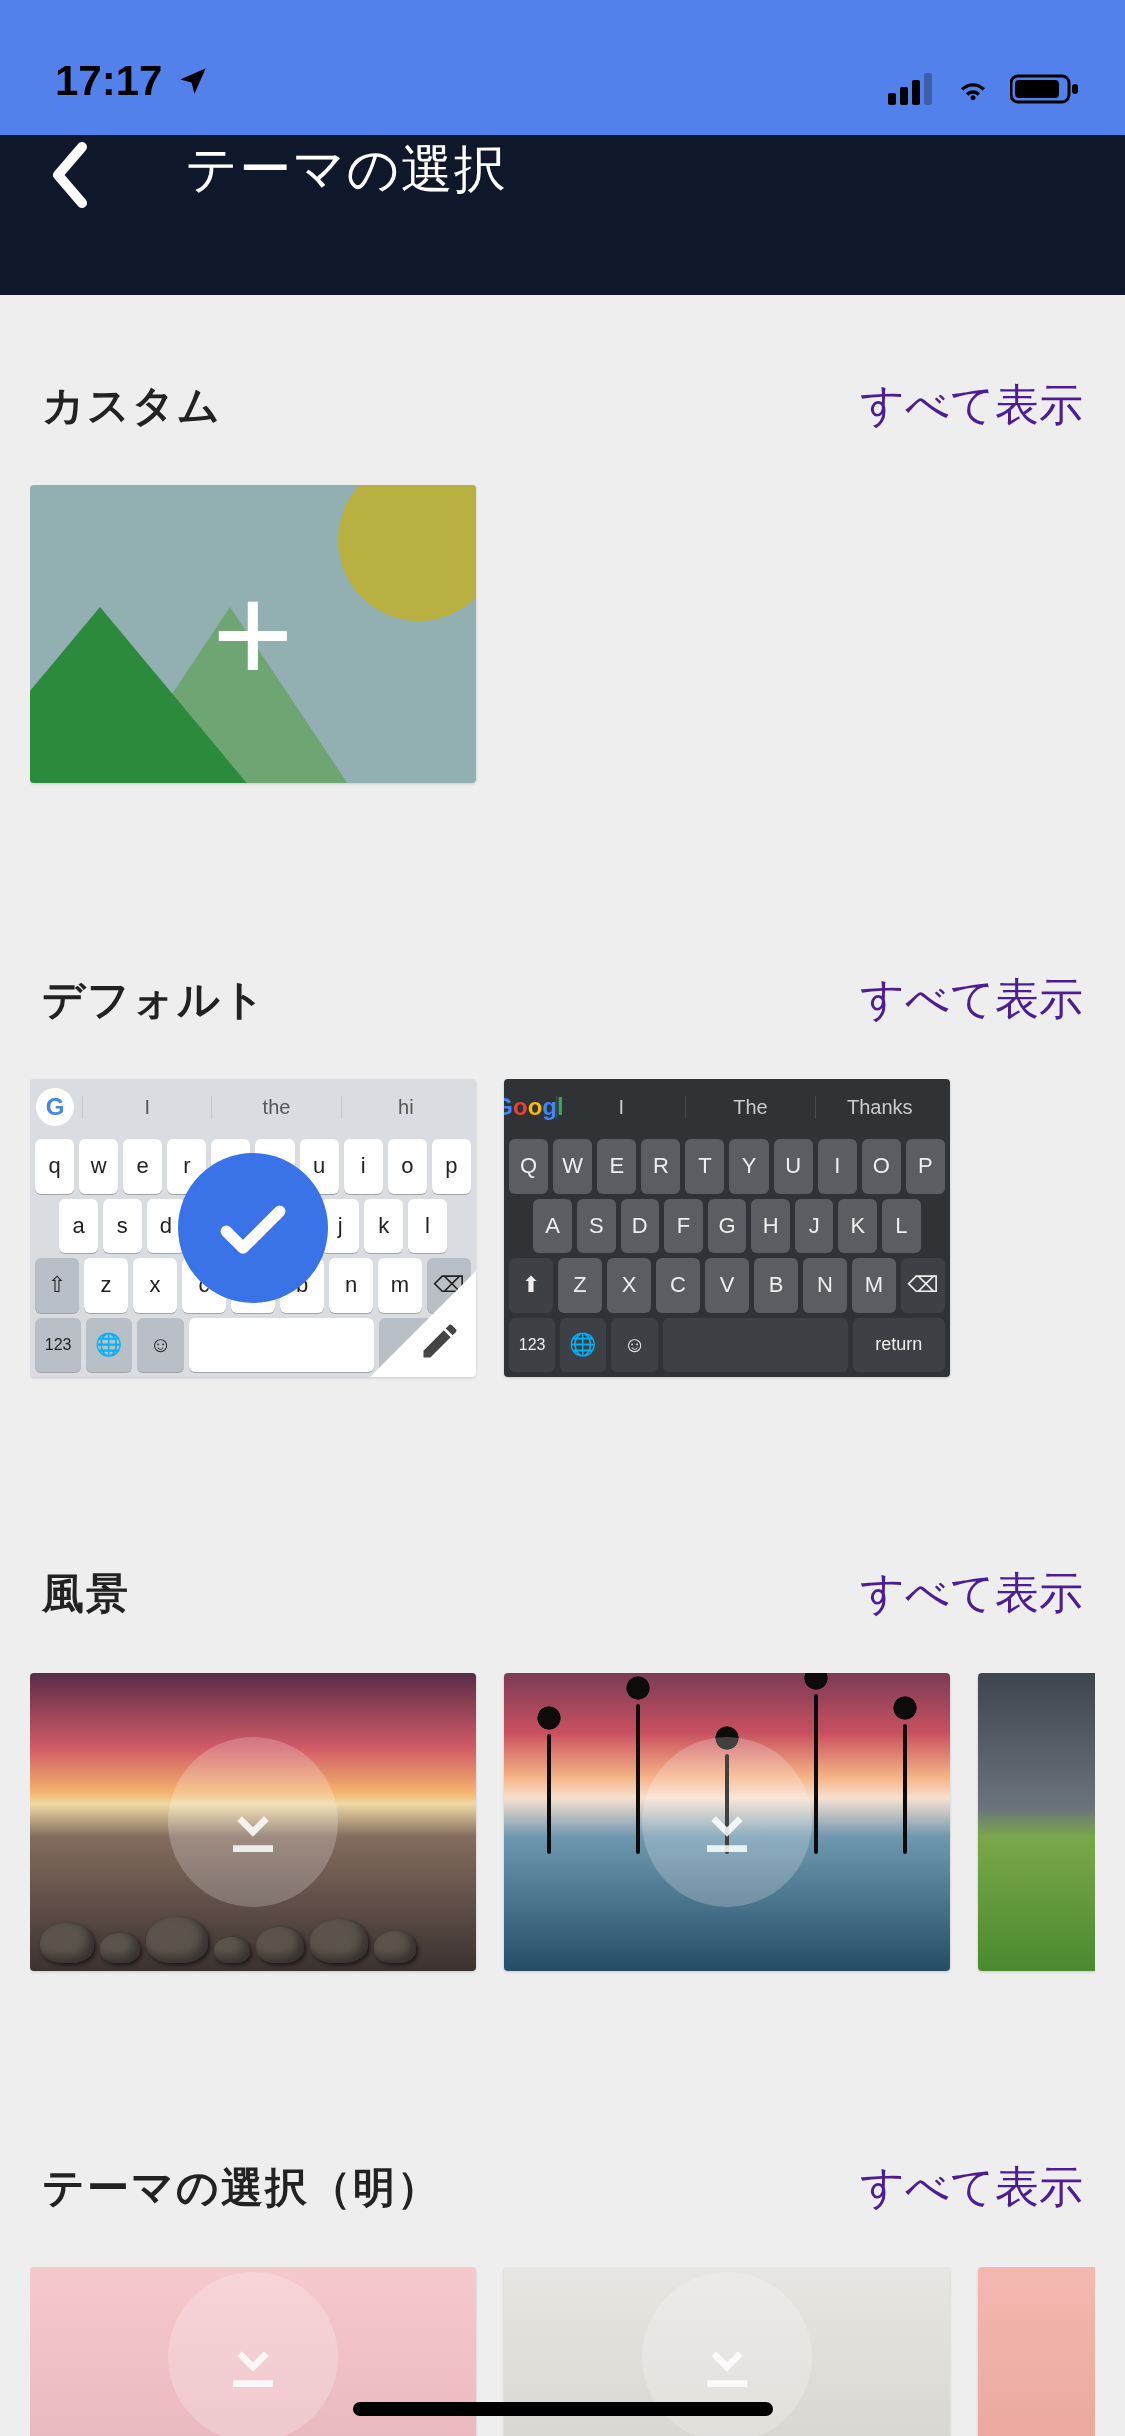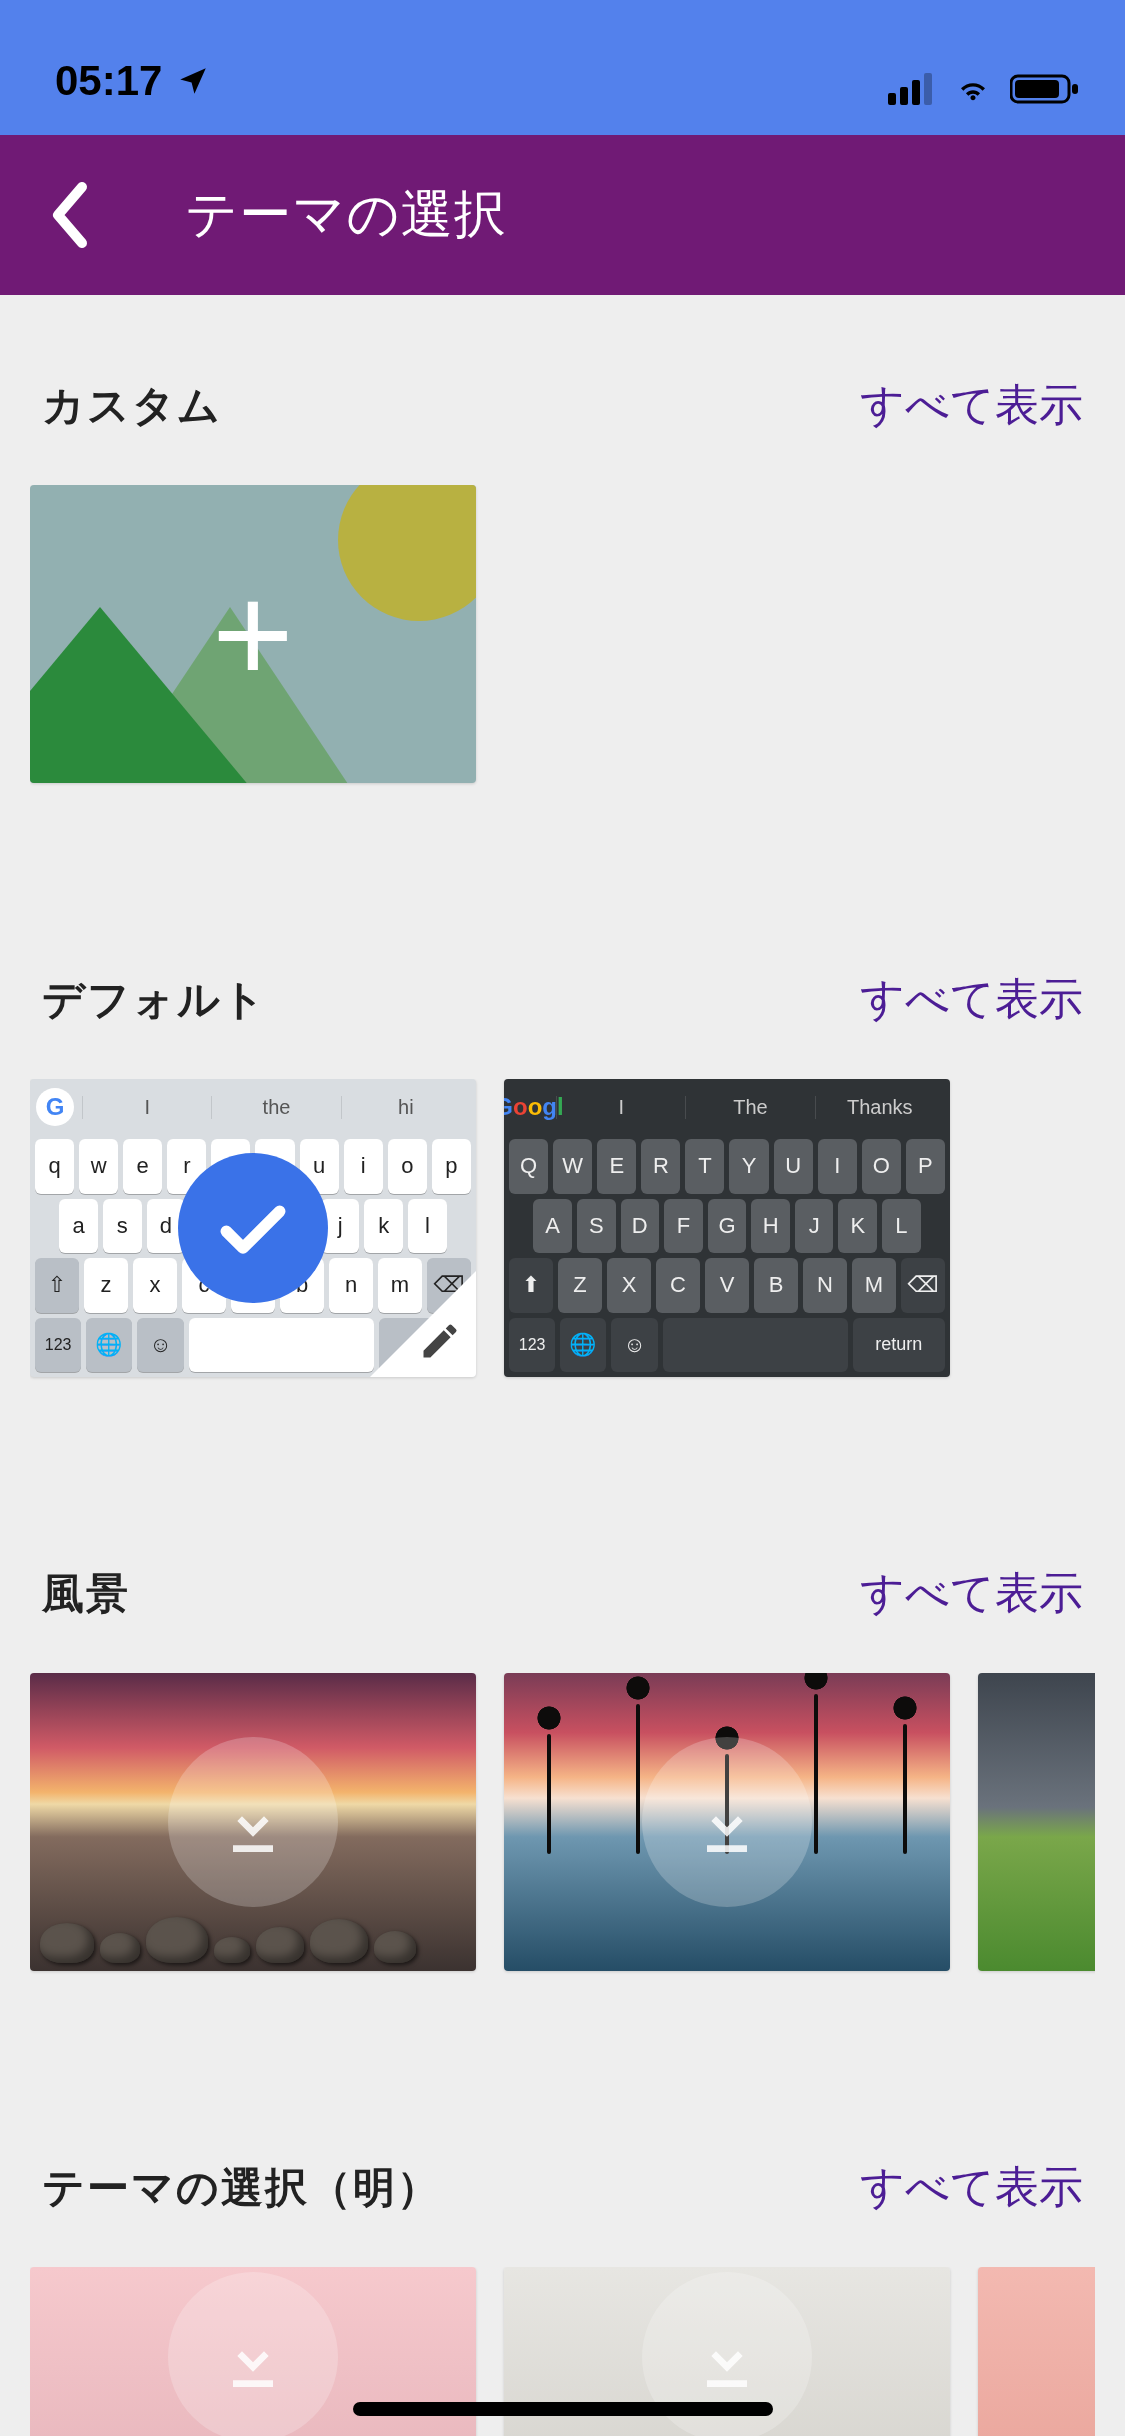--- a/index.html
+++ b/index.html
@@ -19,23 +19,22 @@
     justify-content: space-between;
     padding: 0 45px 30px 55px;
     color: #000;
   }
   .status-left { font-size: 42px; font-weight: 700; display: flex; align-items: center; gap: 14px; }
   .status-right { display: flex; align-items: center; gap: 14px; }
 
   
   .nav-bar {
     height: 160px;
-    background: #701a75;
+    background: #0f172a;
     display: flex;
-    align-items: center;
     padding-left: 45px;
     gap: 90px;
   }
   .nav-title { color: #fff; font-size: 52px; font-weight: 400; letter-spacing: 1px; }
 
   
   .section { padding: 16px 30px; }
   .section-header {
     display: flex;
     justify-content: space-between;
@@ -144,21 +143,21 @@
   .home-ind {
     position:absolute; bottom:20px; left:50%; transform:translateX(-50%);
     width:420px; height:14px; border-radius:8px; background:#000;
   }
 </style>
 </head>
 <body>
 
 <div class="status-bar">
   <div class="status-left">
-    <span>05:17</span>
+    <span>17:17</span>
     <svg width="34" height="34" viewBox="0 0 24 24" fill="none" stroke="#000" stroke-width="2.4">
         <path d="M3 11 L21 3 L13 21 L11 13 Z" fill="#000" stroke="none"></path>
       </svg>
   </div>
   <div class="status-right">
     <svg width="48" height="32" viewBox="0 0 48 32">
         <rect x="0" y="20" width="8" height="12" rx="2" fill="#000"></rect>
         <rect x="12" y="14" width="8" height="18" rx="2" fill="#000"></rect>
         <rect x="24" y="7" width="8" height="25" rx="2" fill="#000"></rect>
         <rect x="36" y="0" width="8" height="32" rx="2" fill="rgba(0,0,0,0.28)"></rect>

